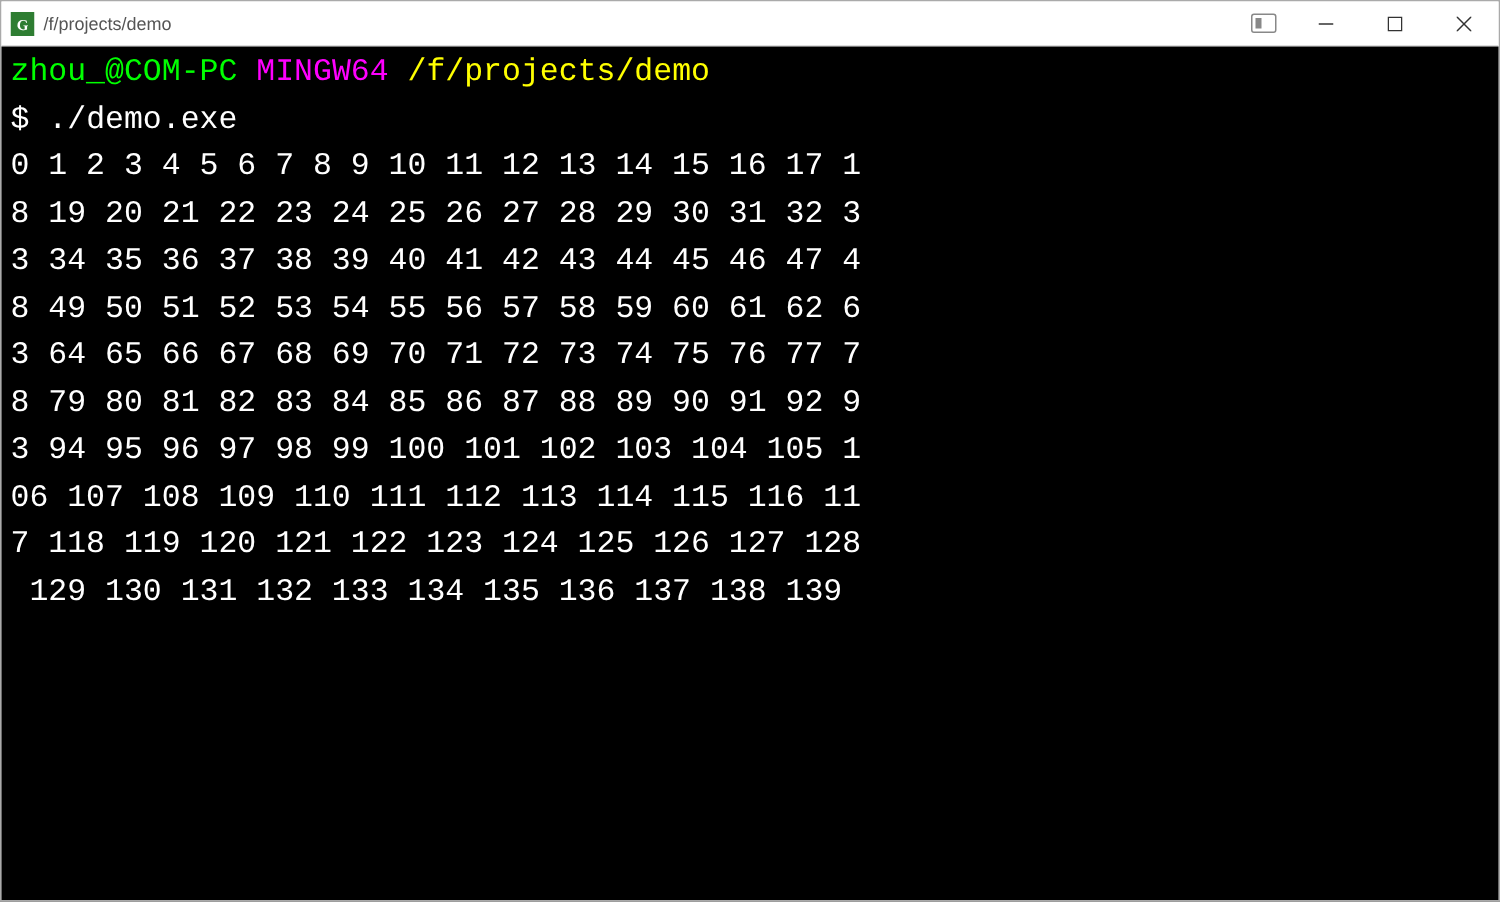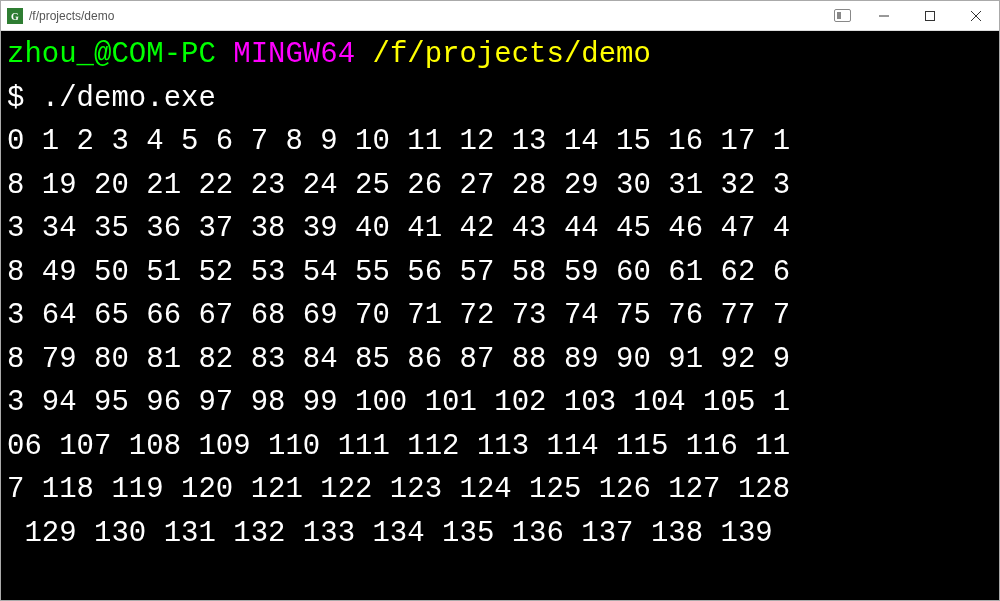--- a/index.html
+++ b/index.html
@@ -69,21 +69,21 @@
       align-items: center;
       justify-content: center;
       background: transparent;
       border: none;
       color: #333;
     }
     .terminal {
       flex: 1;
       background: #000000;
       font-family: "Consolas", "Courier New", monospace;
-      font-size: 29px;
+      font-size: 21px;
       line-height: 1.5;
       color: #ffffff;
       padding: 2px 6px;
       overflow: hidden;
       white-space: pre-wrap;
       word-break: break-all;
     }
     .prompt-user { color: #00ff00; }
     .prompt-env { color: #ff00ff; }
     .prompt-path { color: #ffff00; }

